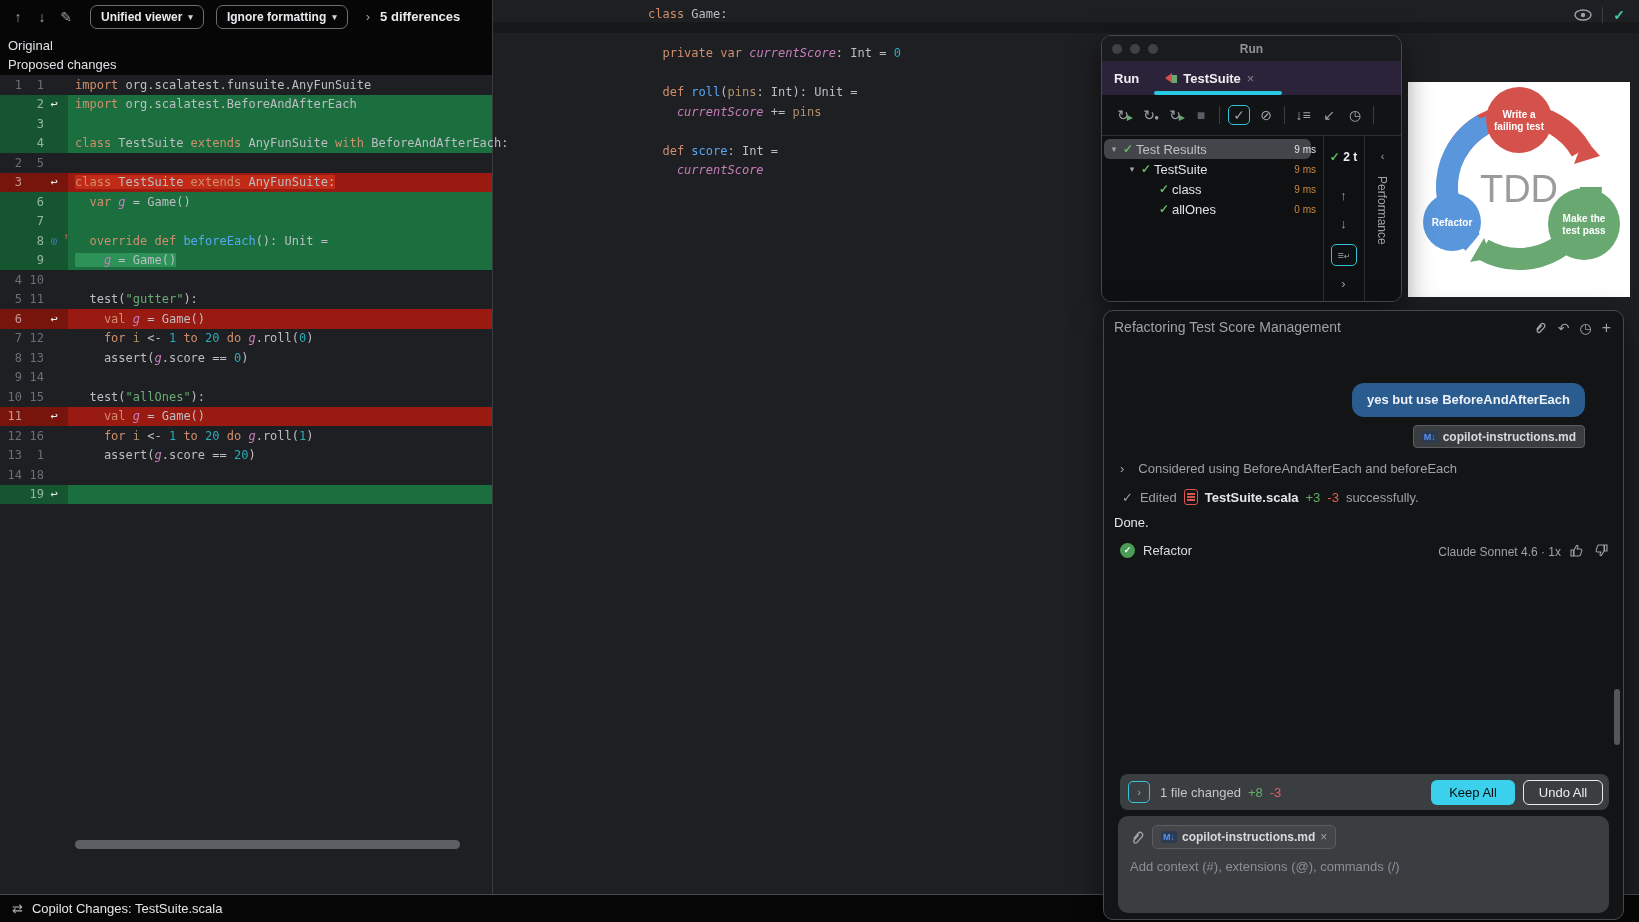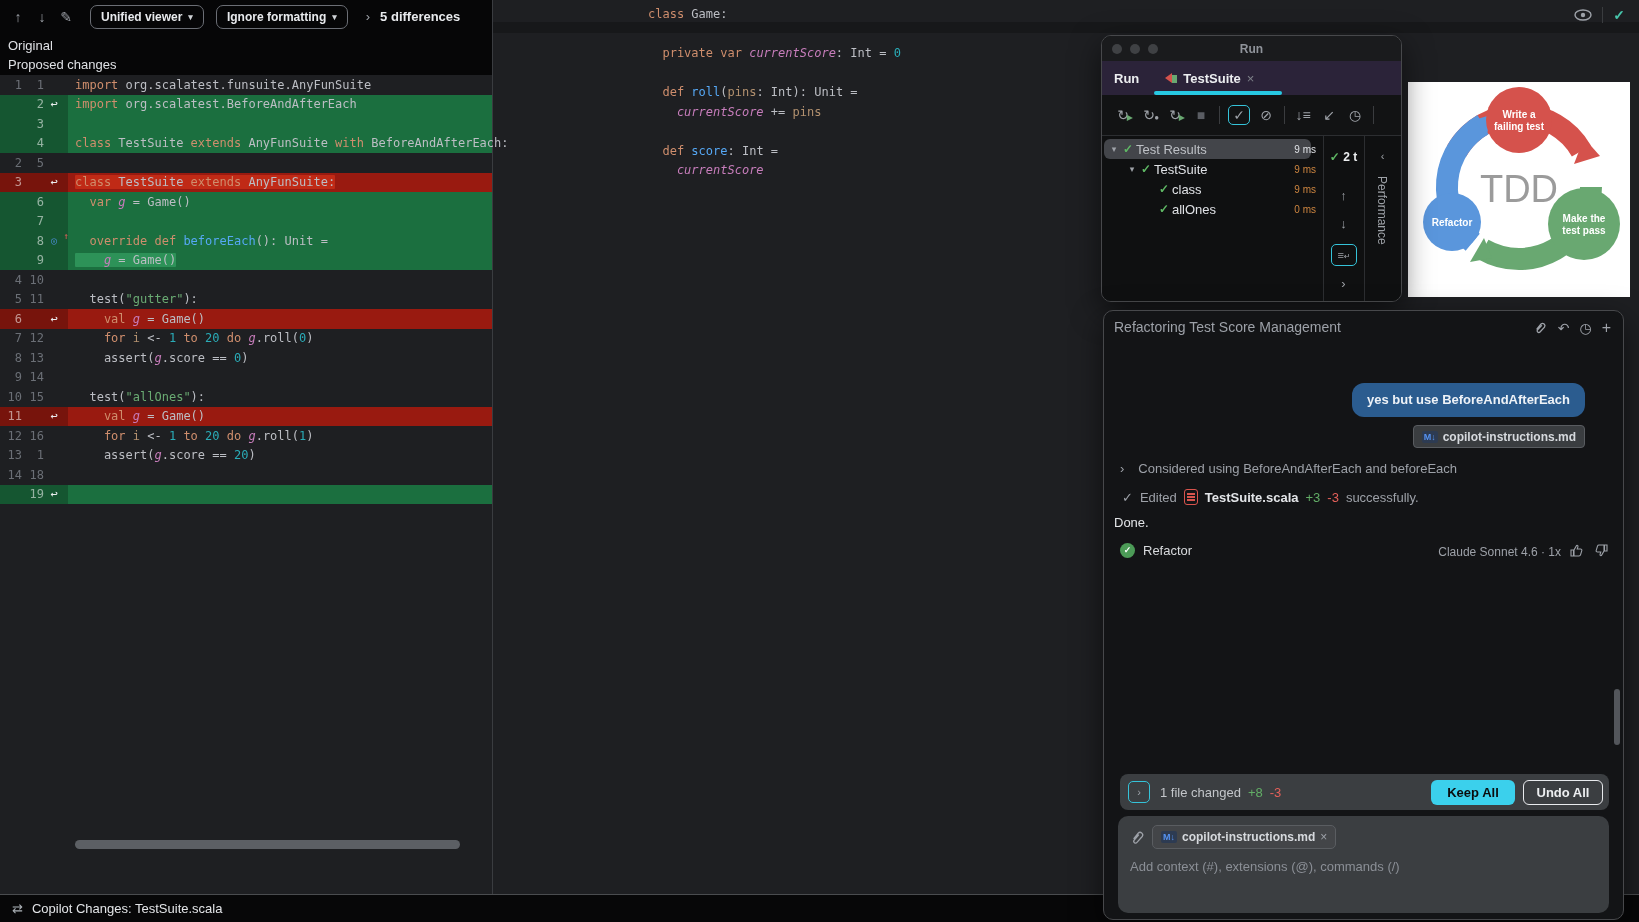--- a/index.html
+++ b/index.html
@@ -121,23 +121,23 @@
   #chat-model-info{position:absolute;right:62px;top:234px;color:#9da1a8;font-size:12px}
   #chat-thumbs{position:absolute;right:14px;top:232px;display:flex;gap:10px;color:#9da1a8}
   #chat-vscroll{position:absolute;right:3px;top:378px;width:6px;height:56px;background:#53565b;border-radius:3px}
   #chat-changes-bar{position:absolute;left:16px;right:14px;top:463px;height:36px;background:#3b3e41;
       border-radius:8px;display:flex;align-items:center}
   #changes-chevron{width:20px;height:20px;border:1px solid #35c3d9;border-radius:5px;color:#9da1a8;
       font-size:11px;text-align:center;line-height:20px;margin:0 10px 0 8px}
   #changes-summary{color:#c3c6ca;font-size:13px}
   #chat-changes-bar .plus-g,#chat-changes-bar .minus-r{font-size:13px;margin-left:7px}
   #keep-all-btn{position:absolute;right:94px;width:84px;height:25px;background:#3bd0ec;border:none;
-      border-radius:6px;color:#0b0c0d;font-weight:bold;font-size:13px;font-family:"Liberation Sans",sans-serif}
+      border-radius:6px;color:#0b0c0d;font-weight:normal;font-size:13px;font-family:"Liberation Sans",sans-serif}
   #undo-all-btn{position:absolute;right:6px;width:80px;height:25px;background:transparent;
-      border:1.5px solid #e8eaed;border-radius:6px;color:#eceef0;font-weight:bold;font-size:13px;
+      border:1.5px solid #e8eaed;border-radius:6px;color:#eceef0;font-weight:normal;font-size:13px;
       font-family:"Liberation Sans",sans-serif}
   #chat-input-box{position:absolute;left:14px;right:14px;top:505px;height:97px;background:#3b3e41;border-radius:10px}
   #input-pill-row{position:absolute;left:12px;top:9px;display:flex;align-items:center;gap:8px}
   #input-attach-pill{height:22px;background:#434548;border:1px solid #5a5d61;border-radius:5px;
       display:flex;align-items:center;gap:5px;padding:0 8px}
   #input-attach-pill .x{color:#9da1a8;font-size:12px}
   #chat-text-input{position:absolute;left:10px;top:42px;width:460px;background:transparent;border:none;
       outline:none;color:#d6d9dd;font-size:13px;font-family:"Liberation Sans",sans-serif}
   #chat-text-input::placeholder{color:#8b8f96}
   

